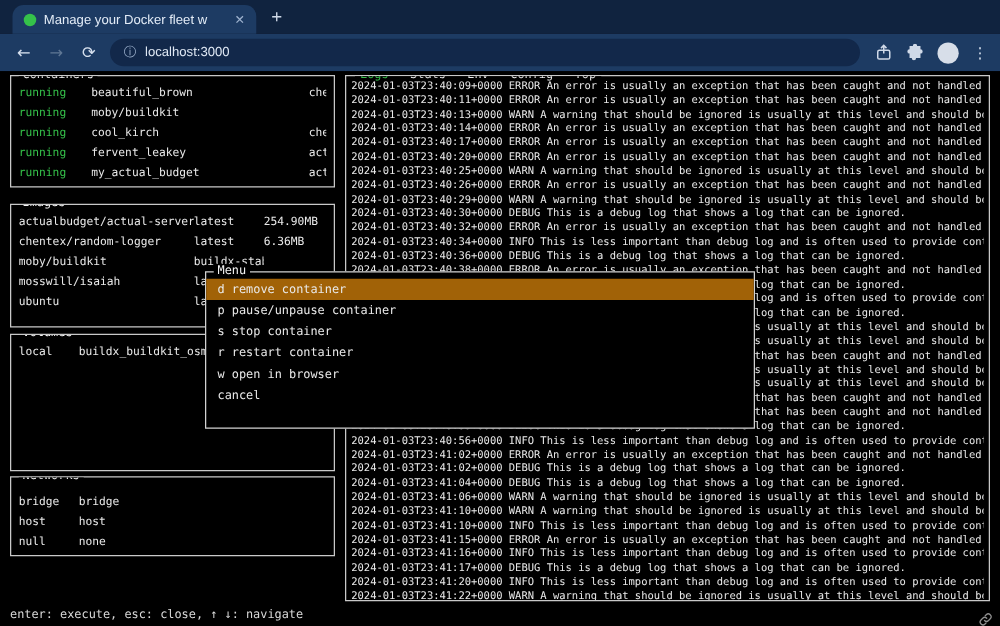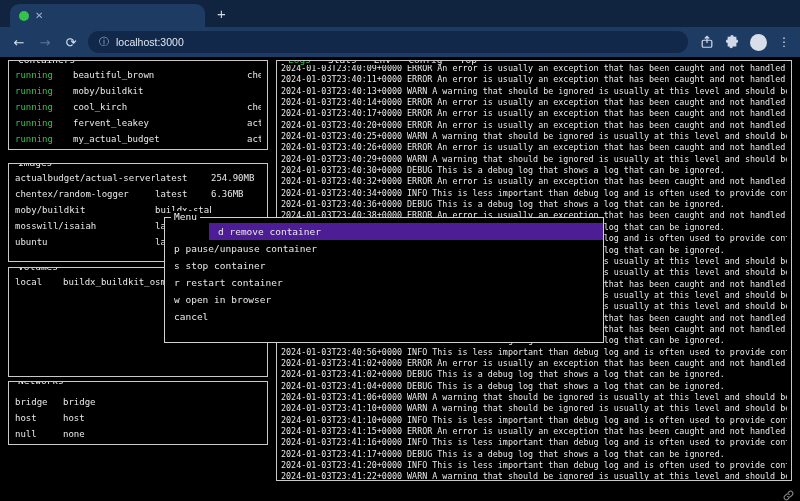--- a/index.html
+++ b/index.html
@@ -61,33 +61,34 @@
                white-space: pre; overflow: hidden; height: 100%; }
   .logline { white-space: pre; overflow: hidden; }
 
   
   #menu { position: absolute; left: 164px; top: 160px; width: 440px; height: 126px;
           border: 1px solid #d2d2d2; background: #000; z-index: 5; }
   .mtitle { position: absolute; top: -7px; left: 6px; background: #000; padding: 0 3px;
             font-size: 9.5px; color: #f2f2f2; }
   #menu-body { padding-top: 5px; }
   .mitem { height: 17px; line-height: 17px; font-size: 9.5px; padding: 0 9px; white-space: pre; }
-  .mitem.selected { background: #4c1d95; margin-left: 44px; }
+  .mitem.selected { background: #a16207; }
 
   
   #statusbar { position: absolute; left: 8px; top: 429px; font-size: 9.5px; color: #d8d8d8; white-space: pre; }
   #linkicon { position: absolute; right: 6px; top: 429px; }
 </style>
 </head>
 <body>
 
 <div>
   <div class="tabstrip">
     <div class="tab">
       <span class="favicon"></span>
+      <span class="tab-title">Manage your Docker fleet w</span>
       <span class="tab-close">✕</span>
     </div>
     <div class="newtab">+</div>
   </div>
   <div class="toolbar">
     <span class="navbtn">←</span>
     <span class="navbtn disabled">→</span>
     <span class="navbtn">⟳</span>
     <div class="addressbar">
       <span class="info-icon">ⓘ</span>
@@ -162,20 +163,21 @@
     <div id="menu-body">
         <div class="mitem selected">d remove container</div>
         <div class="mitem">p pause/unpause container</div>
         <div class="mitem">s stop container</div>
         <div class="mitem">r restart container</div>
         <div class="mitem">w open in browser</div>
         <div class="mitem">cancel</div>
       </div>
   </div>
 
+  <div id="statusbar">enter: execute, esc: close, ↑ ↓: navigate</div>
 
   <span id="linkicon">
     <svg width="11" height="11" viewBox="0 0 24 24" fill="none" stroke="#8f8f8f" stroke-width="2.2" stroke-linecap="round">
       <path d="M10 14a5 5 0 0 0 7.07 0l3-3a5 5 0 0 0-7.07-7.07l-1.7 1.7"></path>
       <path d="M14 10a5 5 0 0 0-7.07 0l-3 3a5 5 0 0 0 7.07 7.07l1.7-1.7"></path>
     </svg>
   </span>
 
 </div>
 

